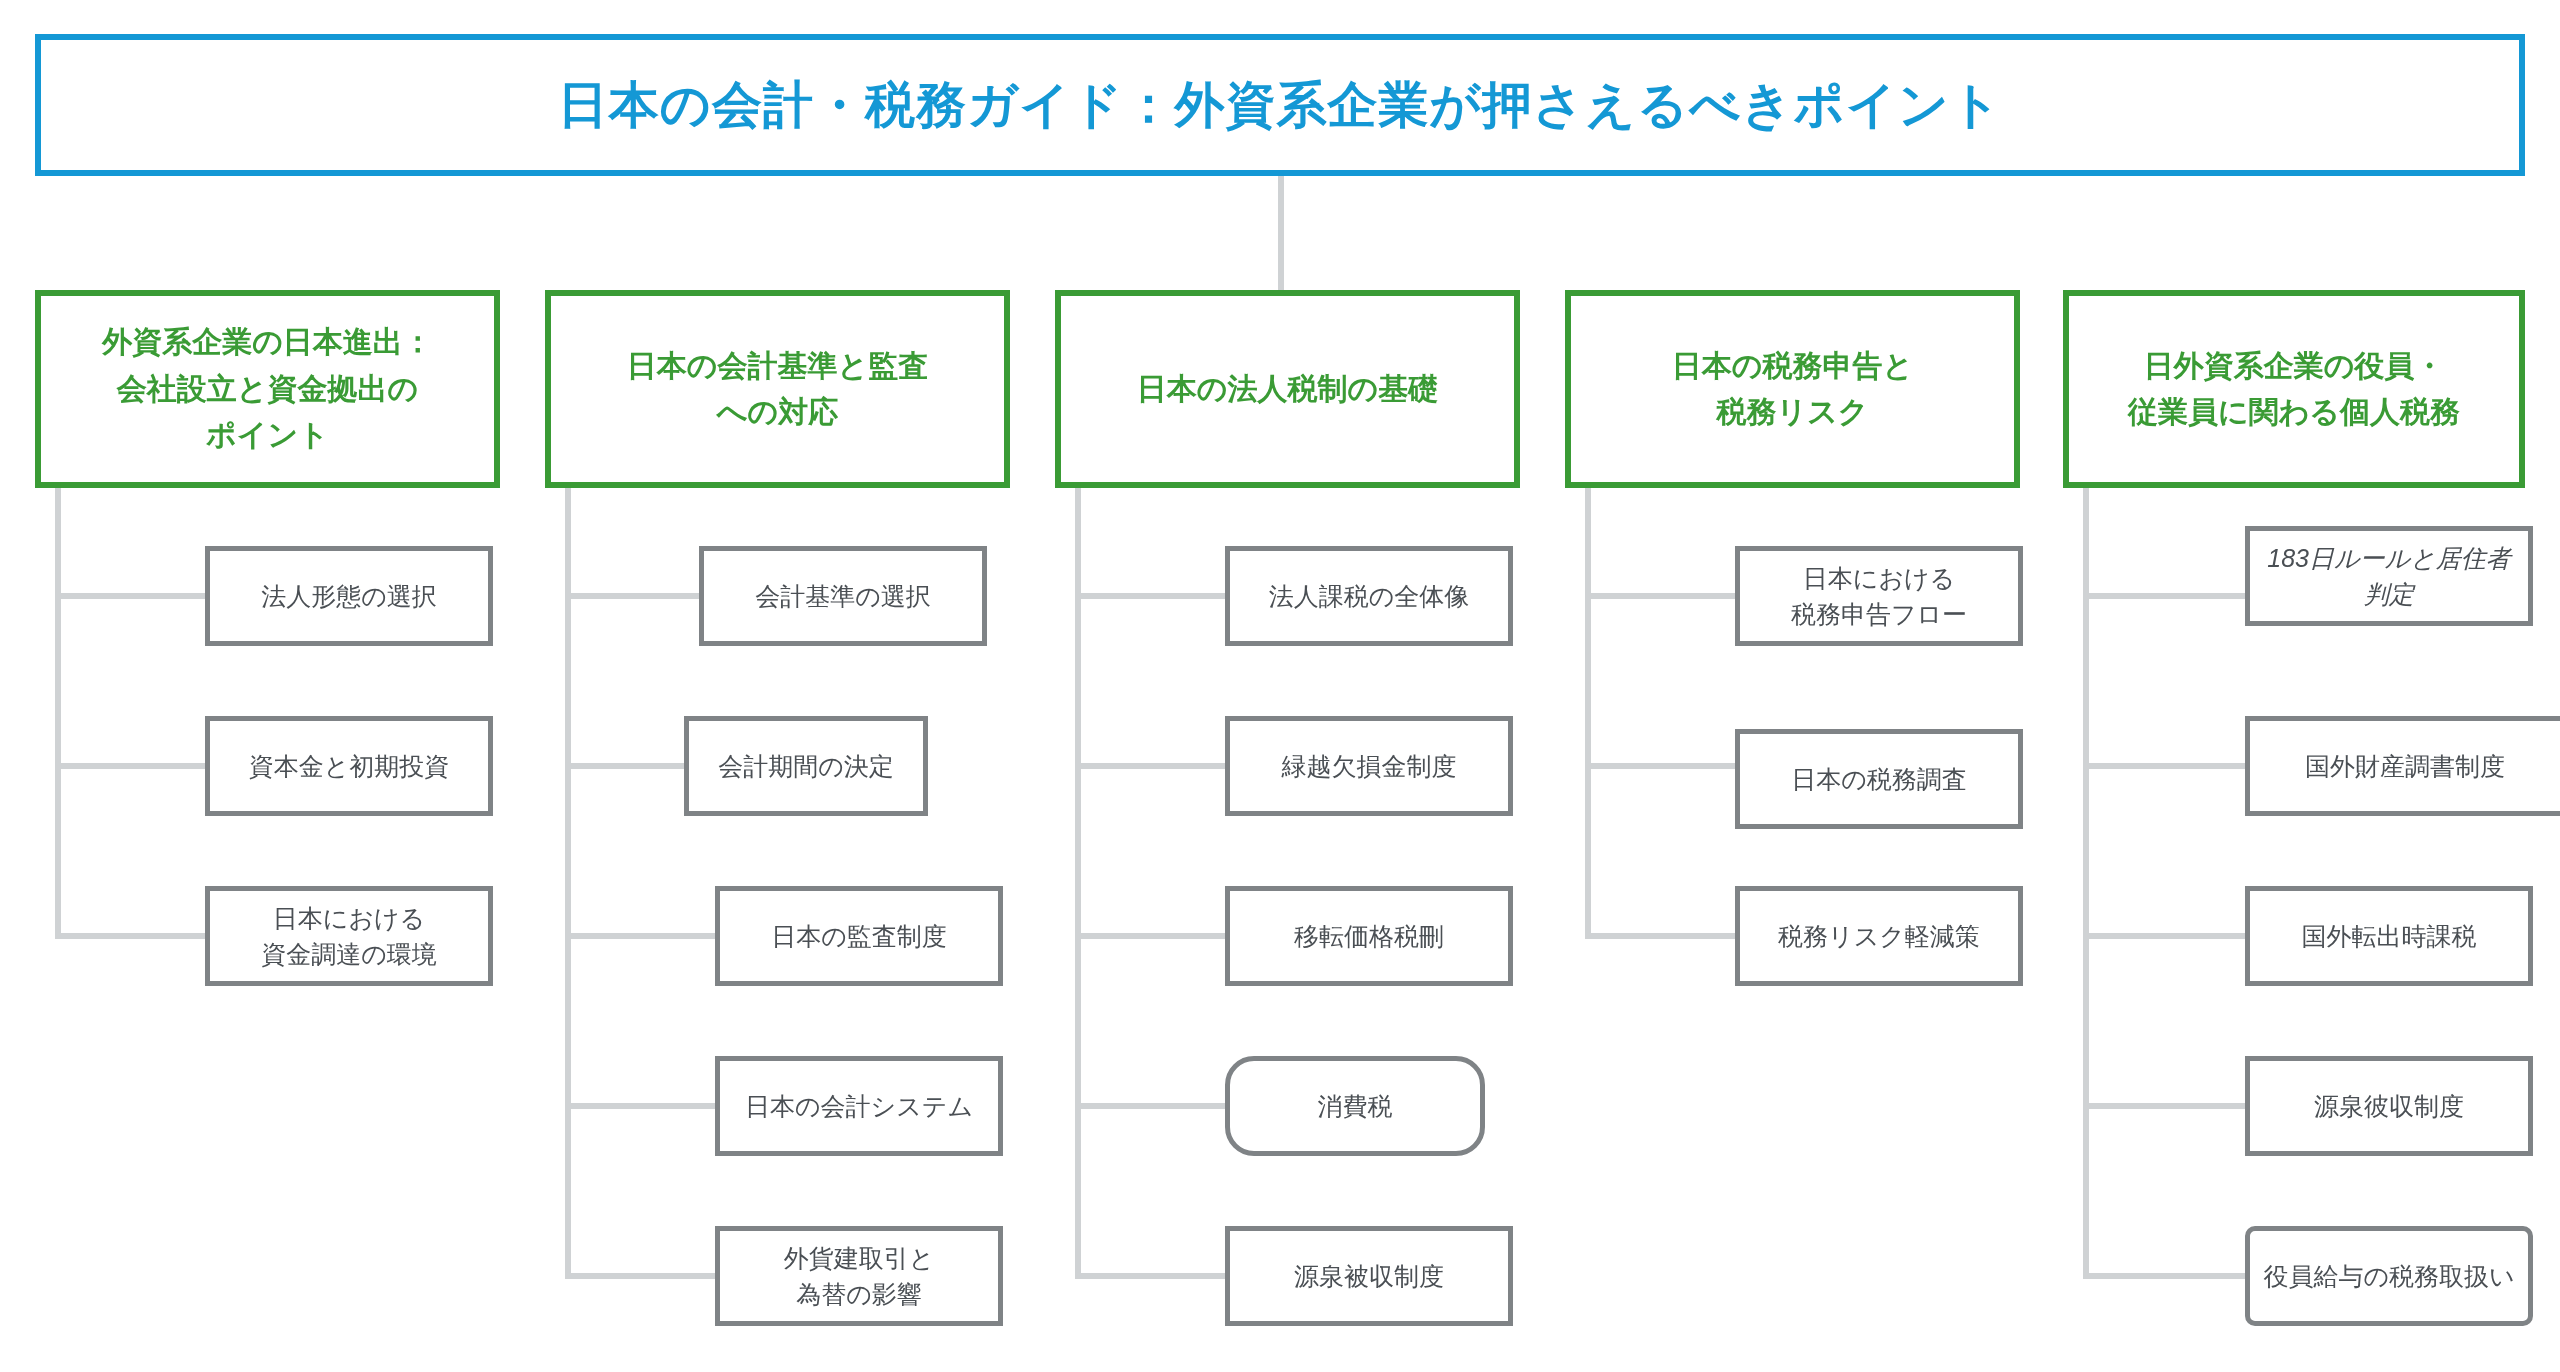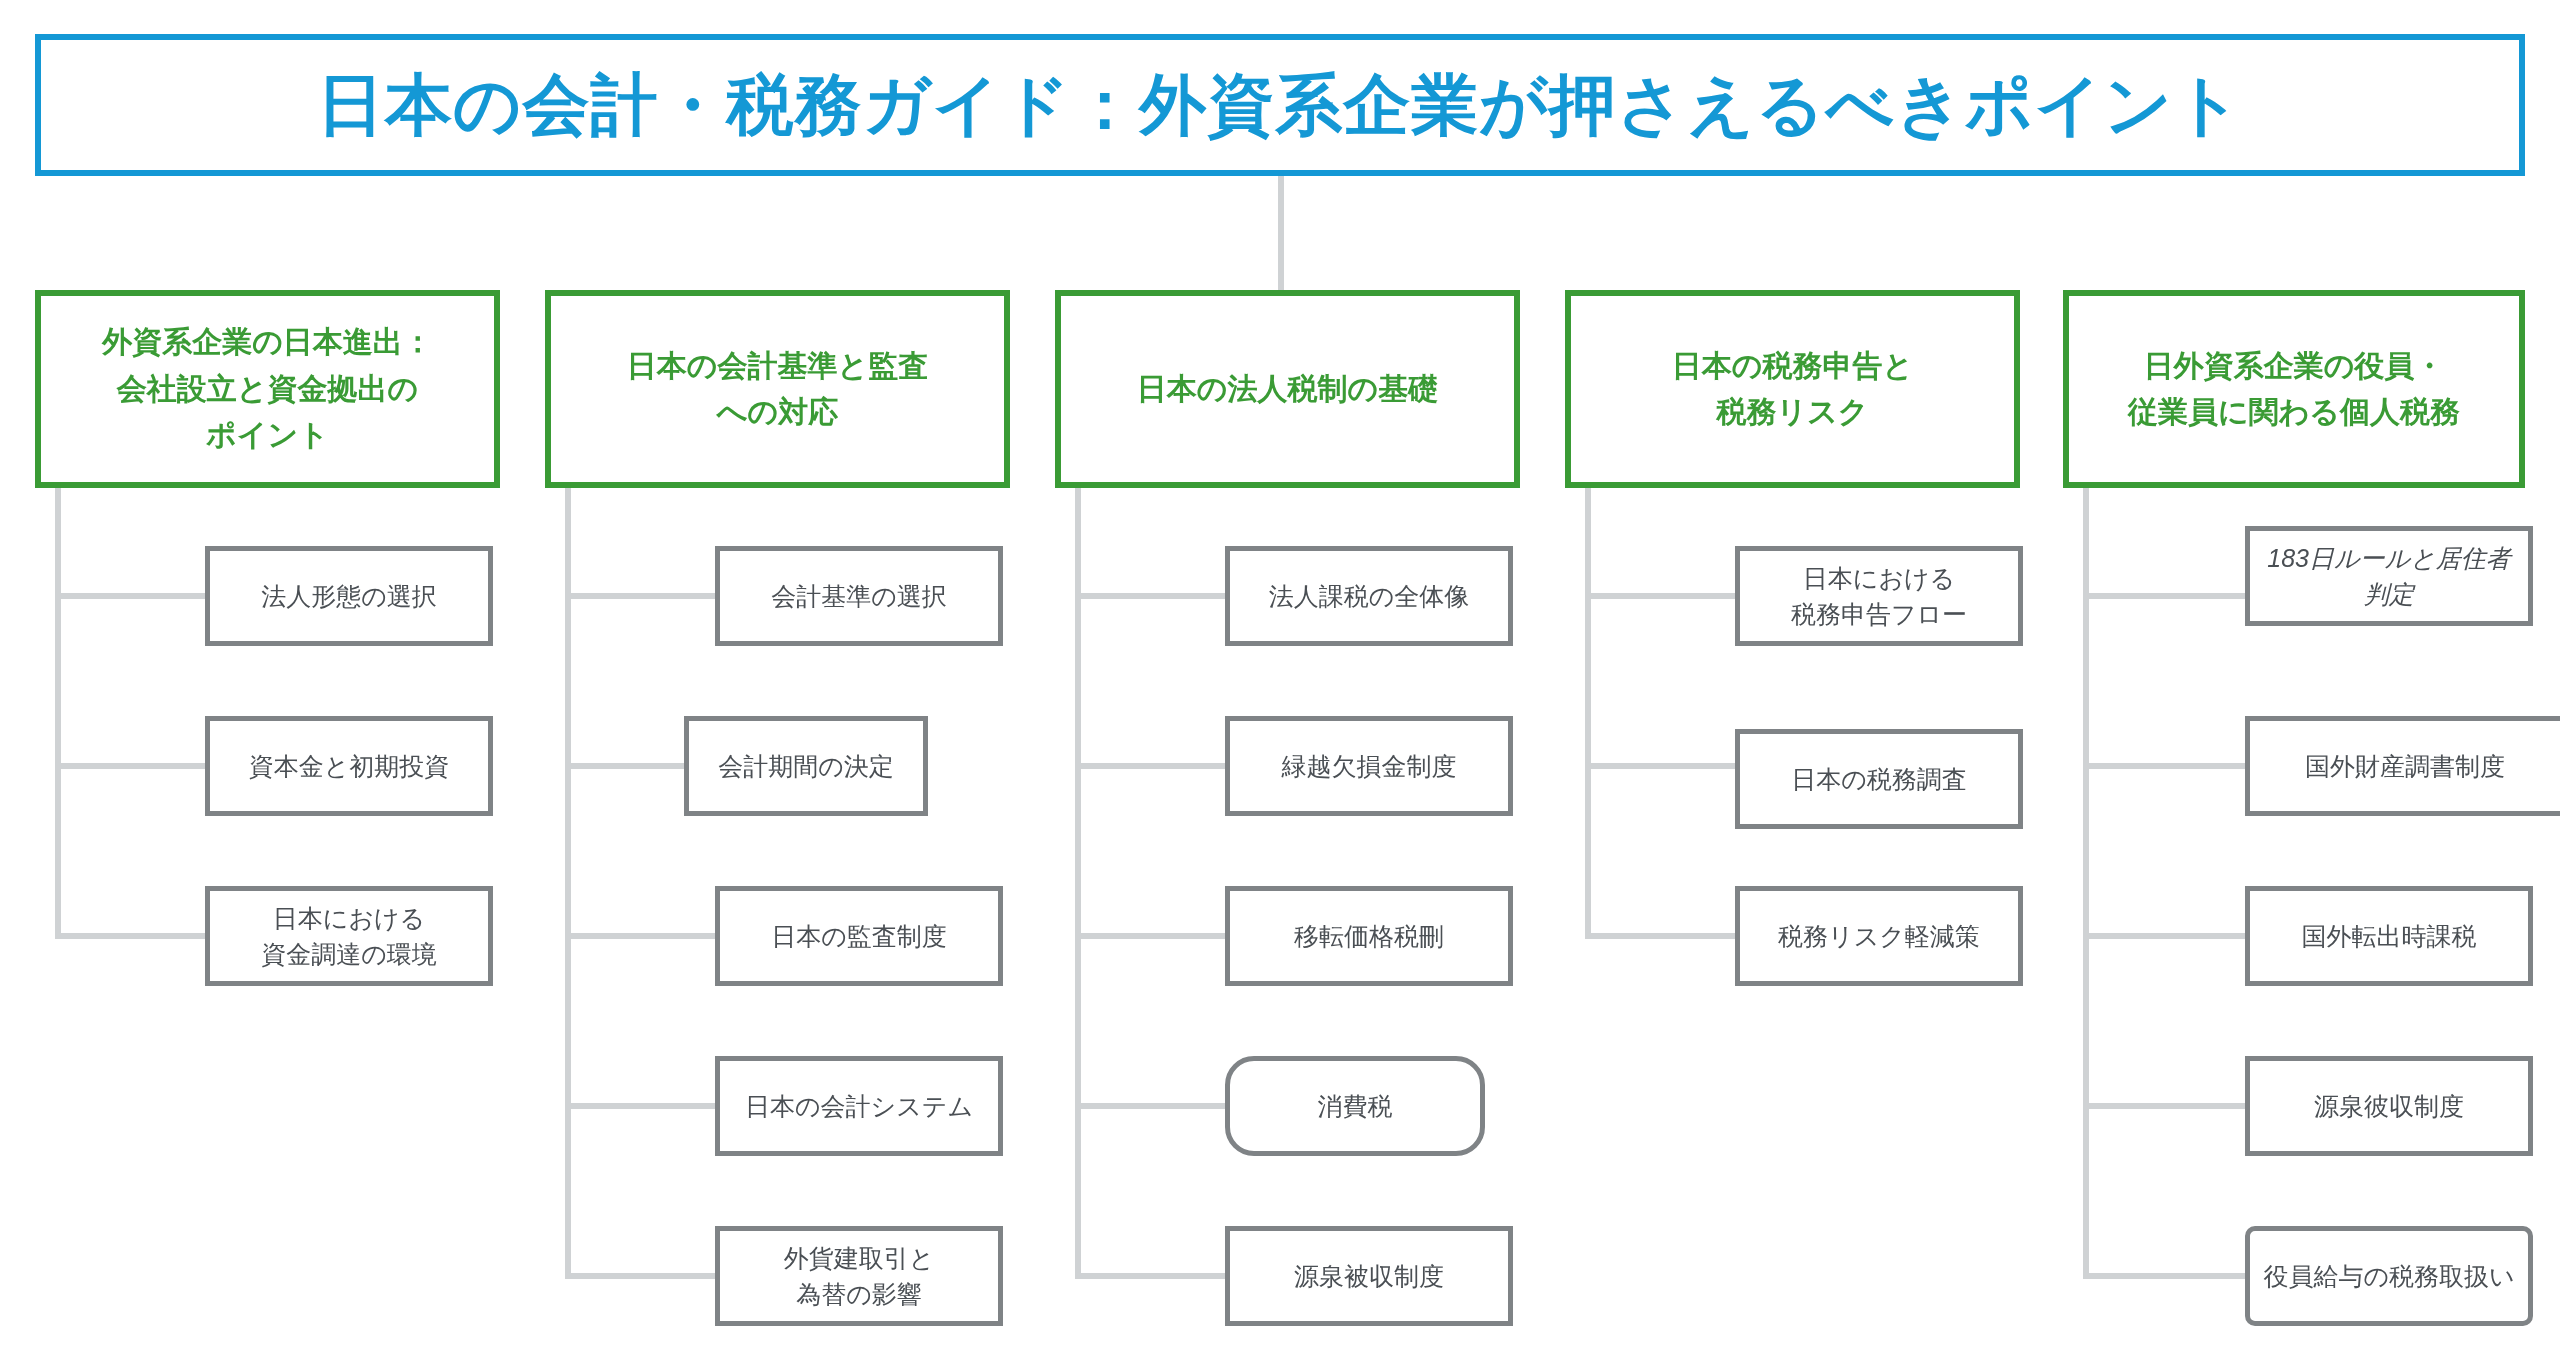--- a/index.html
+++ b/index.html
@@ -15,21 +15,21 @@
   .title-box{
     position:absolute;
     left:35px;top:34px;width:2490px;height:142px;
     border:6px solid var(--brand);
     box-sizing:border-box;
     display:flex;align-items:center;justify-content:center;
     background:#fff;
   }
   .title-text{
     color:var(--brand);
-    font-size:67px;
+    font-size:50px;
     font-weight:bold;
     letter-spacing:1px;
     line-height:1.2;
     white-space:nowrap;
   }
 
   
   .branch-box{
     position:absolute;
     top:290px;height:198px;
@@ -136,21 +136,21 @@
       </div>
       <div class="leaf-box" style="left: 205px; top: 716px; width: 288px;">
         <span class="leaf-text">資本金と初期投資</span>
       </div>
       <div class="leaf-box" style="left: 205px; top: 886px; width: 288px;">
         <span class="leaf-text">日本における<br>資金調達の環境</span>
       </div>
       <div class="branch-box" style="left: 545px; width: 465px;">
         <span class="branch-text">日本の会計基準と監査<br>への対応</span>
       </div>
-      <div class="leaf-box" style="left: 715px; top: 546px; width: 288px;">
+      <div class="leaf-box" style="left: 699px; top: 546px; width: 288px;">
         <span class="leaf-text">会計基準の選択</span>
       </div>
       <div class="leaf-box" style="left: 684px; top: 716px; width: 244px;">
         <span class="leaf-text">会計期間の決定</span>
       </div>
       <div class="leaf-box" style="left: 715px; top: 886px; width: 288px;">
         <span class="leaf-text">日本の監査制度</span>
       </div>
       <div class="leaf-box" style="left: 715px; top: 1056px; width: 288px;">
         <span class="leaf-text">日本の会計システム</span>

